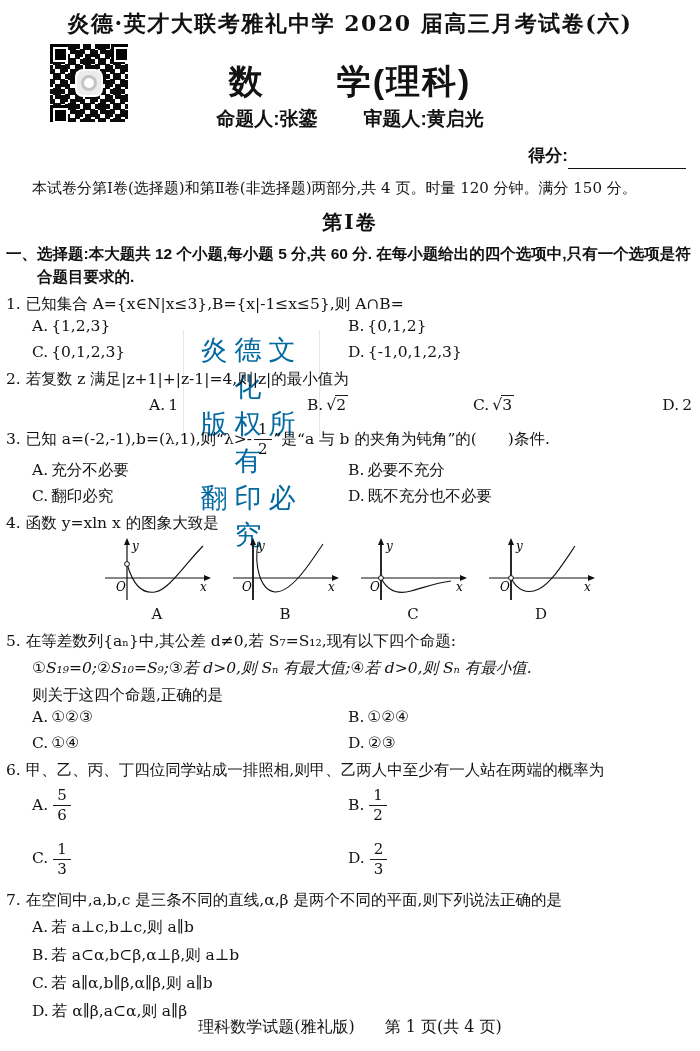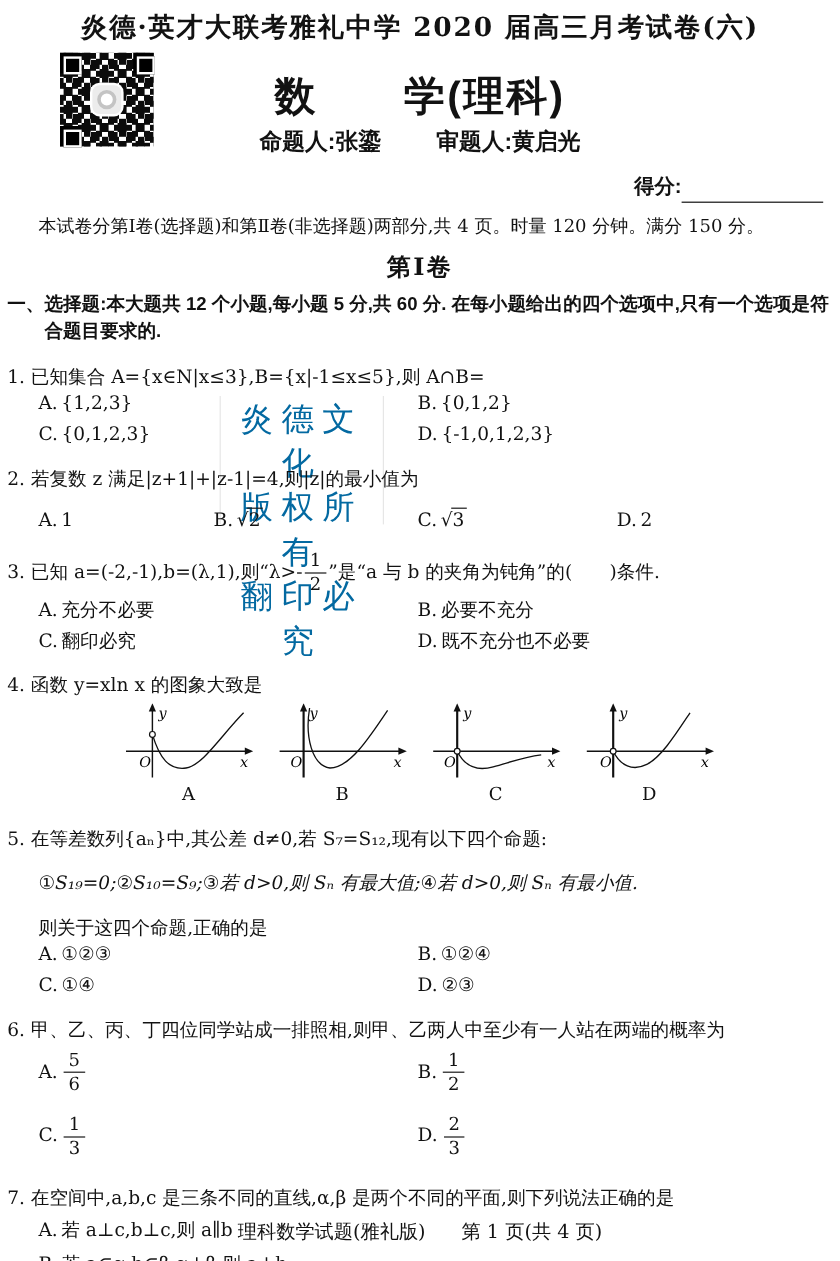--- a/index.html
+++ b/index.html
@@ -55,23 +55,23 @@
   
   .intro { margin-top:9px; padding:0 4px 0 6px; font-size:15px; text-indent:26px; white-space:nowrap; }
   .part-title { margin-top:9px; text-align:center; font-size:20px; font-weight:700; letter-spacing:2px; }
   .section-heading {
     margin-top:7px; padding-left:37px; padding-right:4px; text-indent:-31px;
     font-family:"Liberation Sans",sans-serif; font-weight:700; font-size:15.5px; line-height:1.45;
   }
 
   
   .questions { padding:0 8px 0 6px; }
-  .stem { margin-top:15px; }
+  .stem { margin-top:5px; }
   .opts2 { display:grid; grid-template-columns:316px 1fr; padding-left:26px; margin-top:0; row-gap:4px; }
-  .opts4 { display:grid; grid-template-columns:146px 170px 166px 1fr; padding-left:26px; margin-top:12px; }
+  .opts4 { display:grid; grid-template-columns:146px 170px 166px 1fr; padding-left:26px; margin-top:4px;text-align:right; }
   .opt  { white-space:nowrap; }
   .opt-label { margin-right:3px; }
 
   .sqrt-sign { letter-spacing:-1px; }
   .radicand { border-top:1.4px solid #1a1a1a; padding:0 2px 0 1px; }
 
   .frac {
     display:inline-flex; flex-direction:column; align-items:center;
     vertical-align:middle; line-height:1.15; font-size:15px; margin:0 2px;
   }

